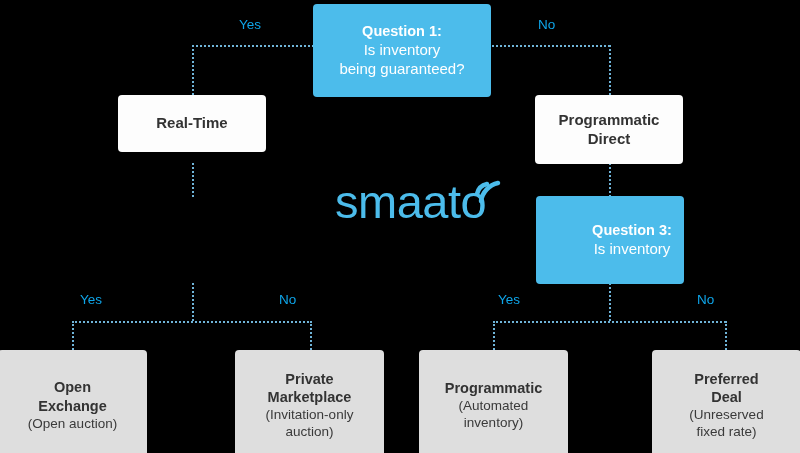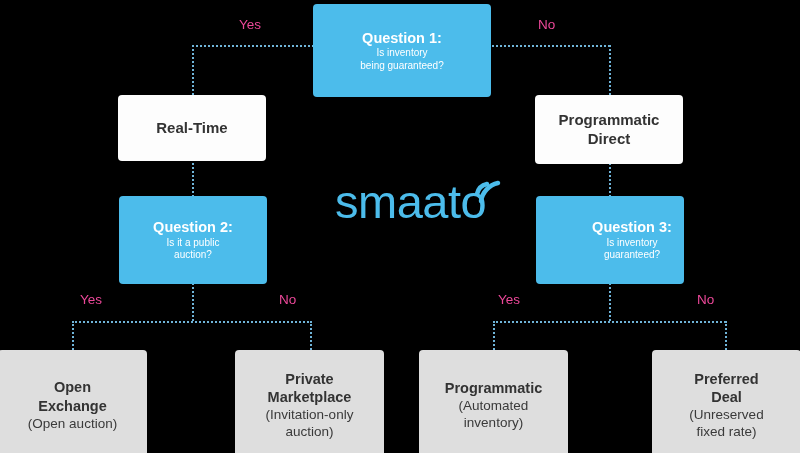--- a/index.html
+++ b/index.html
@@ -38,40 +38,40 @@
   }
   .box .ttl{font-weight:bold;}
   .box .sub{font-weight:normal;}
 
   .box-q{
     background:#4cbceb;
     color:#ffffff;
     font-size:14.5px;
   }
   .box-q .ttl{font-size:14.5px;}
-  .box-q .sub{font-size:10px;}
+  .box-q .sub{font-size:15px;}
 
   .box-w{
     background:#fdfdfd;
     color:#333333;
     font-size:15px;
   }
   .box-w .ttl{font-size:15px;font-weight:bold;}
 
   .box-g{
     background:#dedede;
     color:#333333;
   }
   .box-g .ttl{font-size:14.5px;font-weight:bold;}
   .box-g .sub{font-size:13.5px;font-weight:normal;color:#3a3a3a;}
 
   
   .lbl{
     position:absolute;
-    color:#ec4899;
+    color:#0ea5e9;
     font-size:13.5px;
     z-index:6;
     white-space:nowrap;
     text-align:right;
   }
 
   
   #logo{
     position:absolute;
     left:322px;top:172px;
@@ -111,39 +111,33 @@
 
   <div class="lbl" style="left:498px;top:292px;">Yes</div>
   <div class="lbl" style="left:697px;top:292px;">No</div>
 
   <div class="box box-q" style="left:313px;top:4px;width:178px;height:93px;">
     <span class="ttl">Question 1:</span>
     <span class="sub">Is inventory</span>
     <span class="sub">being guaranteed?</span>
   </div>
 
-  <div class="box box-w" style="left:118px;top:95px;width:148px;height:66px;">
+  <div class="box box-w" style="left:118px;top:95px;width:148px;height:57px;">
     <span class="ttl">Real-Time</span>
   </div>
 
   <div class="box box-w" style="left:535px;top:95px;width:148px;height:69px;">
     <span class="ttl">Programmatic</span>
     <span class="ttl">Direct</span>
   </div>
 
-  <div class="box box-q" style="left:119px;top:196px;width:148px;height:88px;">
-    <span class="ttl">Question 2:</span>
-    <span class="sub">Is it a public</span>
-    <span class="sub">auction?</span>
-  </div>
 
   <div class="box box-q" style="left:536px;top:196px;width:148px;height:88px;padding-left:44px;">
     <span class="ttl">Question 3:</span>
     <span class="sub">Is inventory</span>
-    <span class="sub">guaranteed?</span>
   </div>
 
   <div class="box box-g" style="left:-2px;top:350px;width:149px;height:110px;">
     <span class="ttl">Open</span>
     <span class="ttl">Exchange</span>
     <span class="sub">(Open auction)</span>
   </div>
 
   <div class="box box-g" style="left:235px;top:350px;width:149px;height:110px;">
     <span class="ttl">Private</span>

